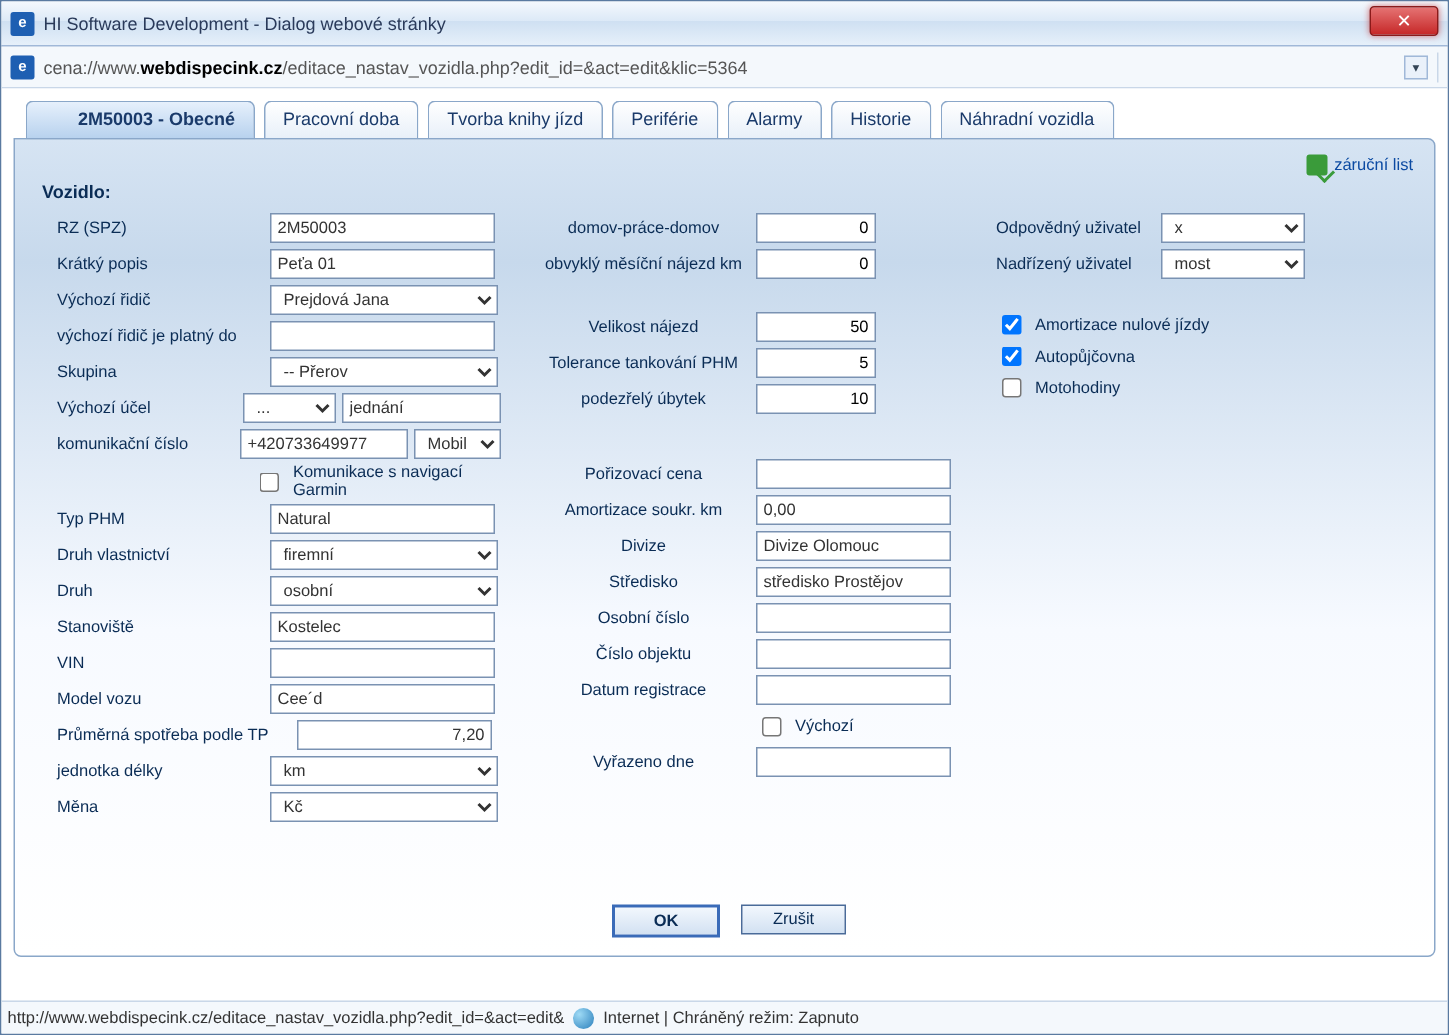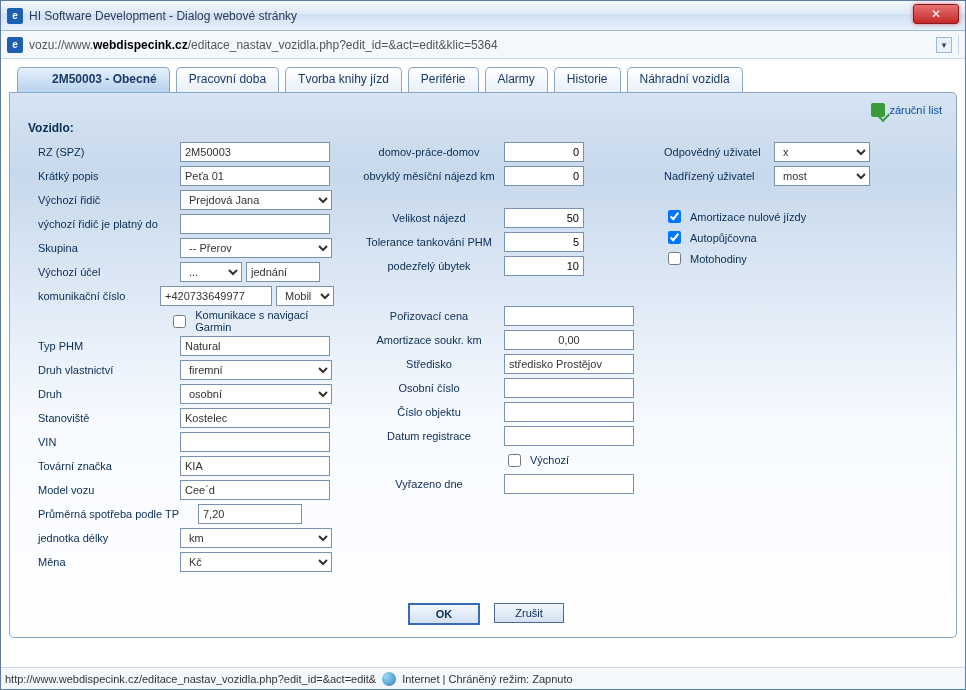--- a/index.html
+++ b/index.html
@@ -70,21 +70,21 @@
     <div class="favicon">e</div>
     <div class="title">HI Software Development - Dialog webové stránky</div>
     <div class="close">
       <span>✕</span>
     </div>
   </div>
 
   <div class="addressbar">
     <div class="favicon2">e</div>
     <div class="url">
-      <span>vozu://www.</span><b>webdispecink.cz</b><span>/editace_nastav_vozidla.php?edit_id=&amp;act=edit&amp;klic=5364</span>
+      <span>cena://www.</span><b>webdispecink.cz</b><span>/editace_nastav_vozidla.php?edit_id=&amp;act=edit&amp;klic=5364</span>
     </div>
     <div class="dropbtn">
       <span>▾</span>
     </div>
     <div class="sep"></div>
   </div>
 
   <div class="content">
     <div class="tabs">
       <div class="tab active">2M50003 - Obecné</div>
@@ -125,21 +125,21 @@
               <input class="text" value="" style="">
               </div>
             <div class="row indent">
                 <span class="lbl">Skupina</span>
               <select class="sel"><option>-- Přerov</option></select>
               </div>
             <div class="row indent">
                 <span class="lbl">Výchozí účel</span>
               <span class="inline-pair">
                 <select class="sel" style="width:62px"><option>...</option></select>
-                <input class="text" style="width: 74px;" value="jednání">
+                <input class="text" style="width: 106px;" value="jednání">
               </span>
               </div>
             <div class="row indent">
                 <span class="lbl">komunikační číslo</span>
               <span class="inline-pair">
                 <input class="text" style="width: 112px;" value="+420733649977">
                 <select class="sel phone"><option>Mobil</option></select>
               </span>
               </div>
             <div class="row indent">
@@ -163,30 +163,26 @@
               </div>
             <div class="row indent">
                 <span class="lbl">Stanoviště</span>
               <input class="text" value="Kostelec" style="">
               </div>
             <div class="row indent">
                 <span class="lbl">VIN</span>
               <input class="text" value="" style="">
               </div>
             <div class="row indent">
-                <span class="lbl">Tovární značka</span>
-              <input class="text" value="KIA" style="">
-              </div>
-            <div class="row indent">
                 <span class="lbl">Model vozu</span>
               <input class="text" value="Cee´d" style="">
               </div>
             <div class="row indent">
                 <span class="lbl" style="width:160px">Průměrná spotřeba podle TP</span>
-              <input class="text" style="width: 104px; text-align: left;" value="7,20">
+              <input class="text" style="width: 130px; text-align: right;" value="7,20">
               </div>
             <div class="row indent">
                 <span class="lbl">jednotka délky</span>
               <select class="sel"><option>km</option></select>
               </div>
             <div class="row indent">
                 <span class="lbl">Měna</span>
               <select class="sel"><option>Kč</option></select>
               </div>
           </div>
@@ -213,21 +209,25 @@
                 <span class="lbl">podezřelý úbytek</span>
               <input class="num" value="10" style="">
               </div>
             <div class="gap24"></div>
             <div class="row">
                 <span class="lbl">Pořizovací cena</span>
               <input class="text" style="width: 130px; text-align: right;" value="">
               </div>
             <div class="row">
                 <span class="lbl">Amortizace soukr. km</span>
-              <input class="text" style="width: 130px; text-align: center;" value="0,00">
+              <input class="text" style="width: 130px; text-align: left;" value="0,00">
+              </div>
+            <div class="row">
+                <span class="lbl">Divize</span>
+              <input class="text" style="width: 130px;" value="Divize Olomouc">
               </div>
             <div class="row">
                 <span class="lbl">Středisko</span>
               <input class="text" style="width: 130px;" value="středisko Prostějov">
               </div>
             <div class="row">
                 <span class="lbl">Osobní číslo</span>
               <input class="text" style="width: 130px;" value="">
               </div>
             <div class="row">

